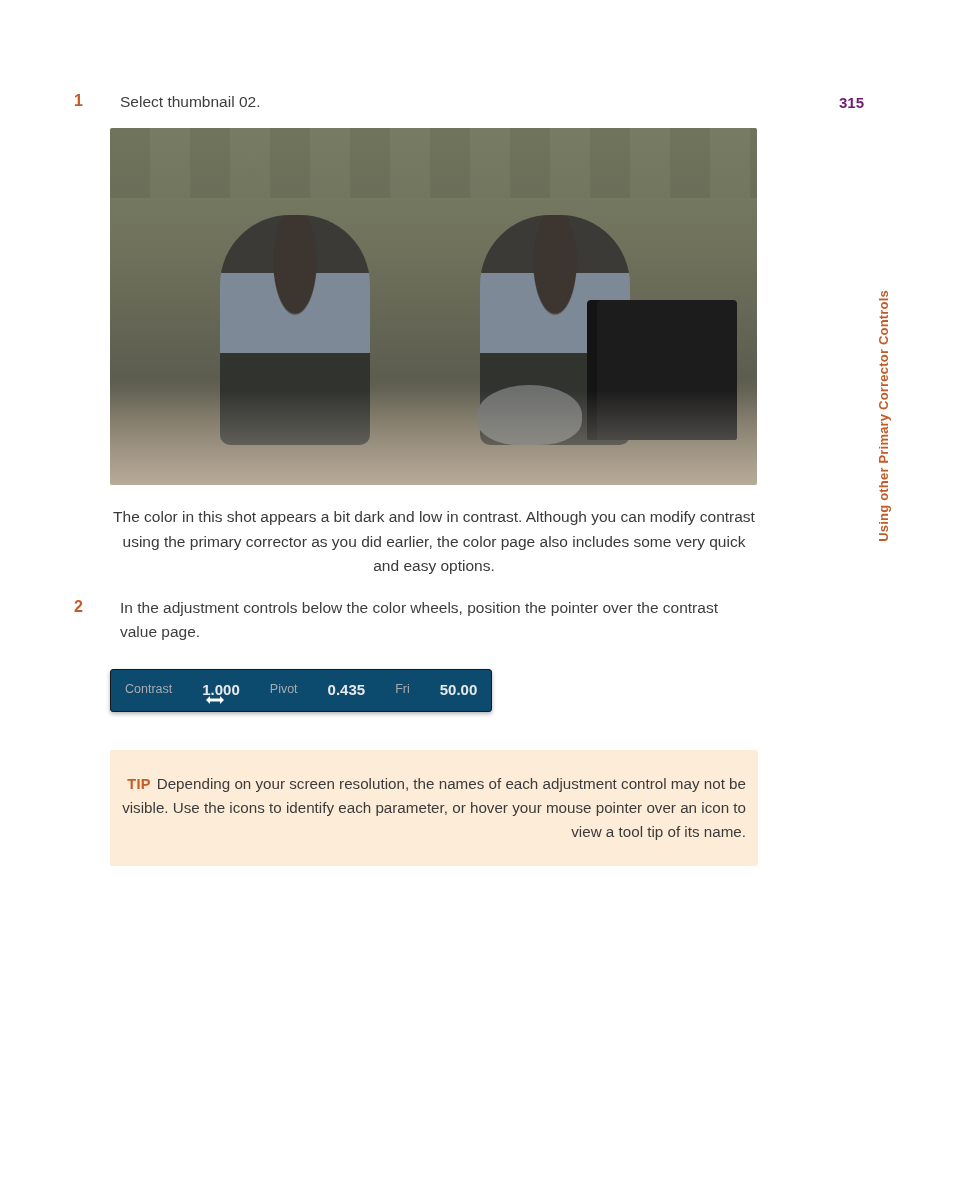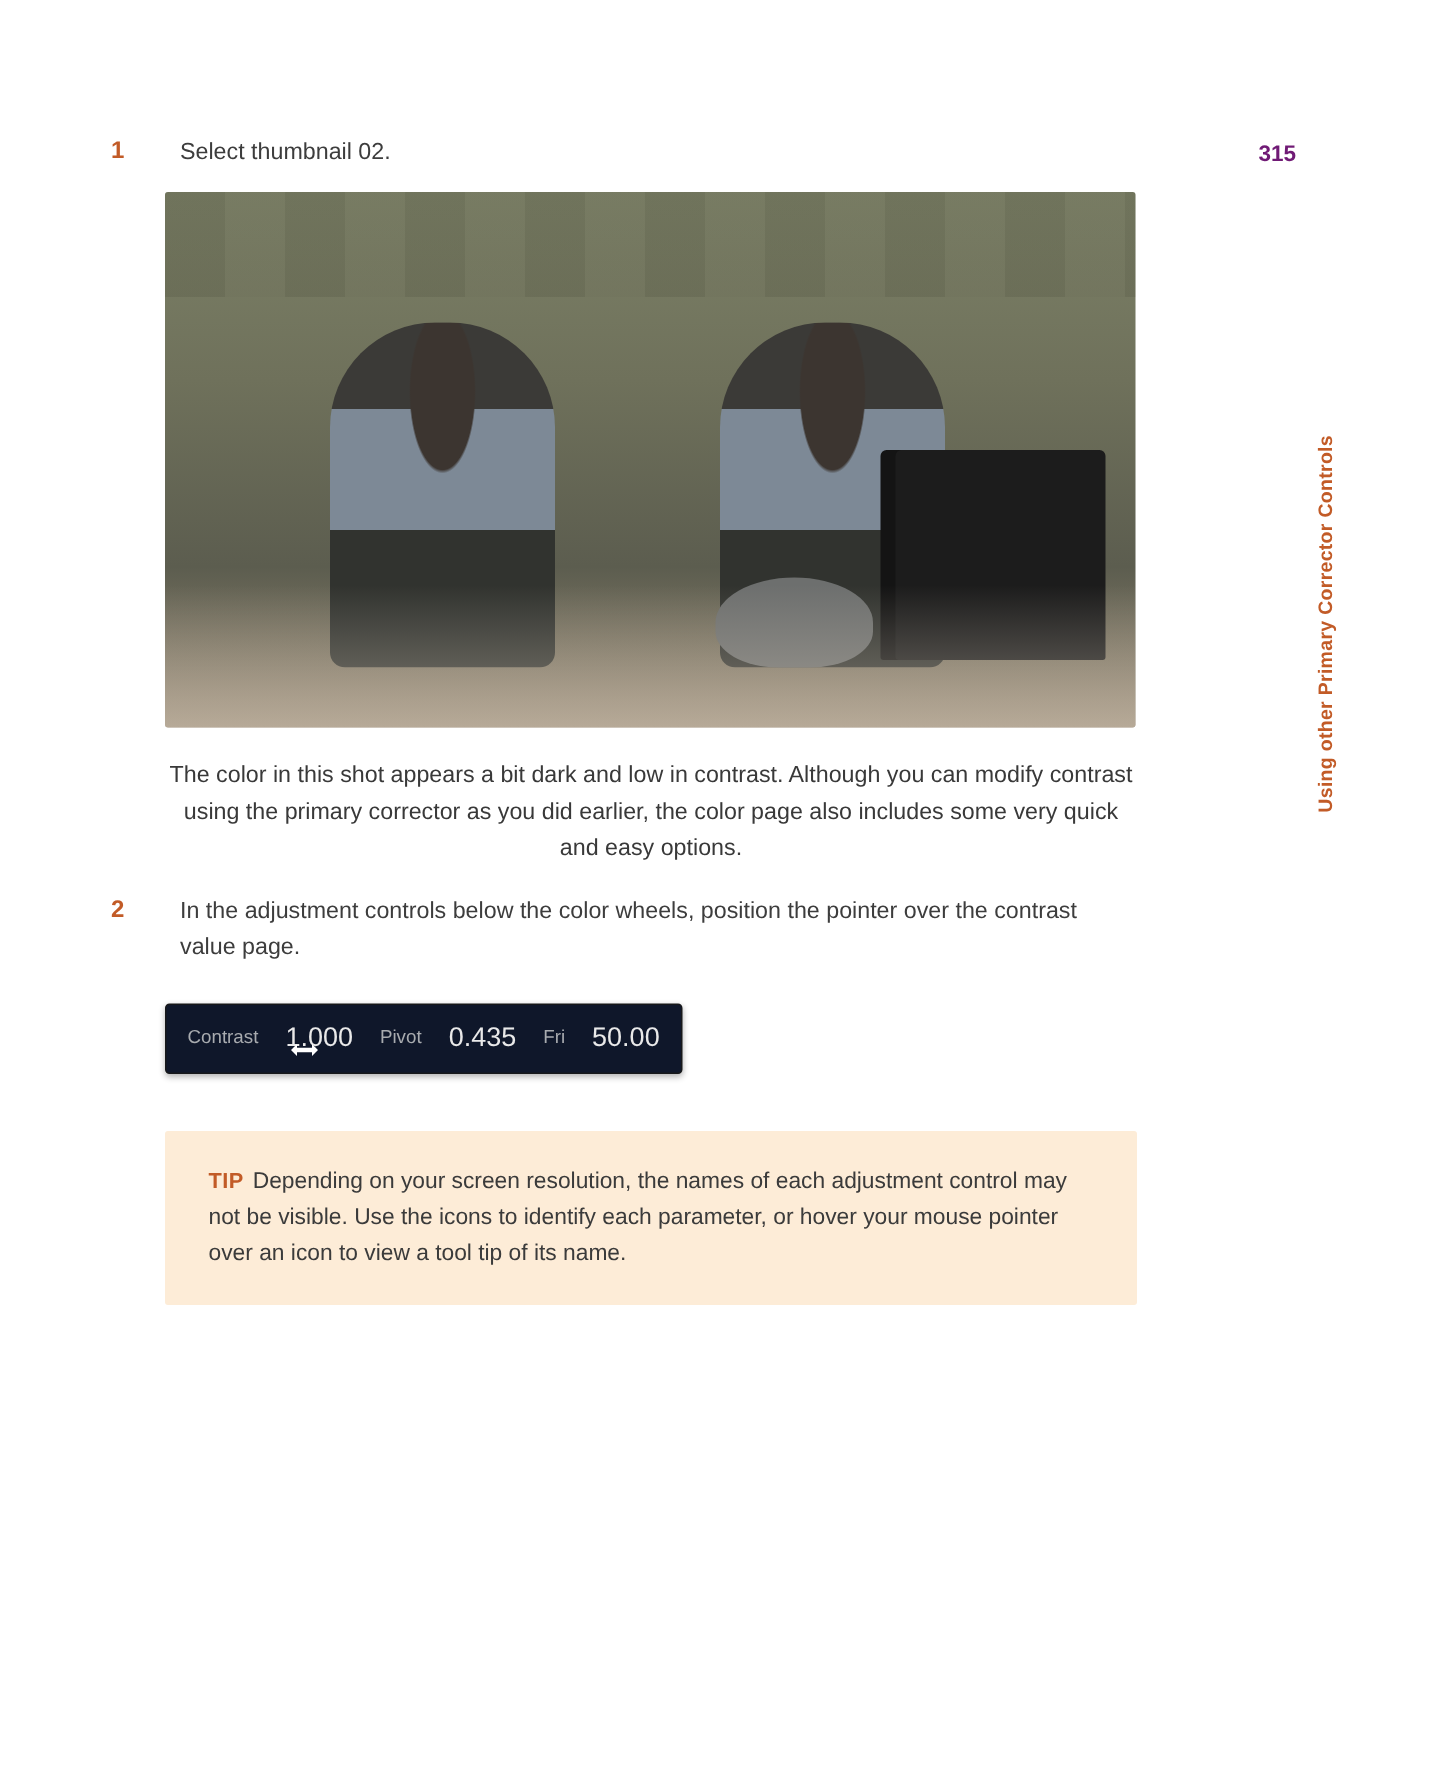--- a/index.html
+++ b/index.html
@@ -109,57 +109,58 @@
   }
   .para {
     color: #393939;
     font-size: 15.5px;
     line-height: 1.58;
     margin: 14px 0 18px 0;
     max-width: 648px;
     text-align: center;
   }
   .controls-strip {
-    background: #0f172a;
+    background: #0c4a6e;
     border: 1px solid #17181a;
     border-radius: 3px;
     padding: 11px 14px 13px 14px;
     display: inline-flex;
     align-items: center;
-    gap: 18px;
+    gap: 30px;
     margin: 10px 0 8px 0;
     box-shadow: 0 2px 4px rgba(0,0,0,0.3);
   }
   .ctl-label {
     color: #a8abaf;
     font-size: 12.5px;
   }
   .ctl-val {
     color: #e9e9e9;
-    font-size: 18px;
-    font-weight: 400;
+    font-size: 15px;
+    font-weight: 700;
     position: relative;
   }
   .cursor-harrow {
     position:absolute;
     left:4px;
     top:14px;
     width:18px;height:10px;
   }
   .cursor-harrow svg{display:block;}
   .tip-box {
     background: #fdecd7;
     border-radius: 2px;
-    padding: 22px 29px;
+    padding: 22px 12px;
     margin: 30px 0 20px 0;
     max-width: 648px;
     box-sizing: border-box;
     font-size: 15.2px;
     line-height: 1.58;
     color: #3b3b3b;
+    text-align: right;
   }
   .tip-label {
     color: #c25b27;
     font-weight: 700;
     margin-right: 6px;
     font-size: 14.5px;
     letter-spacing: 0.3px;
   }
   .content-col {
     max-width: 648px;

